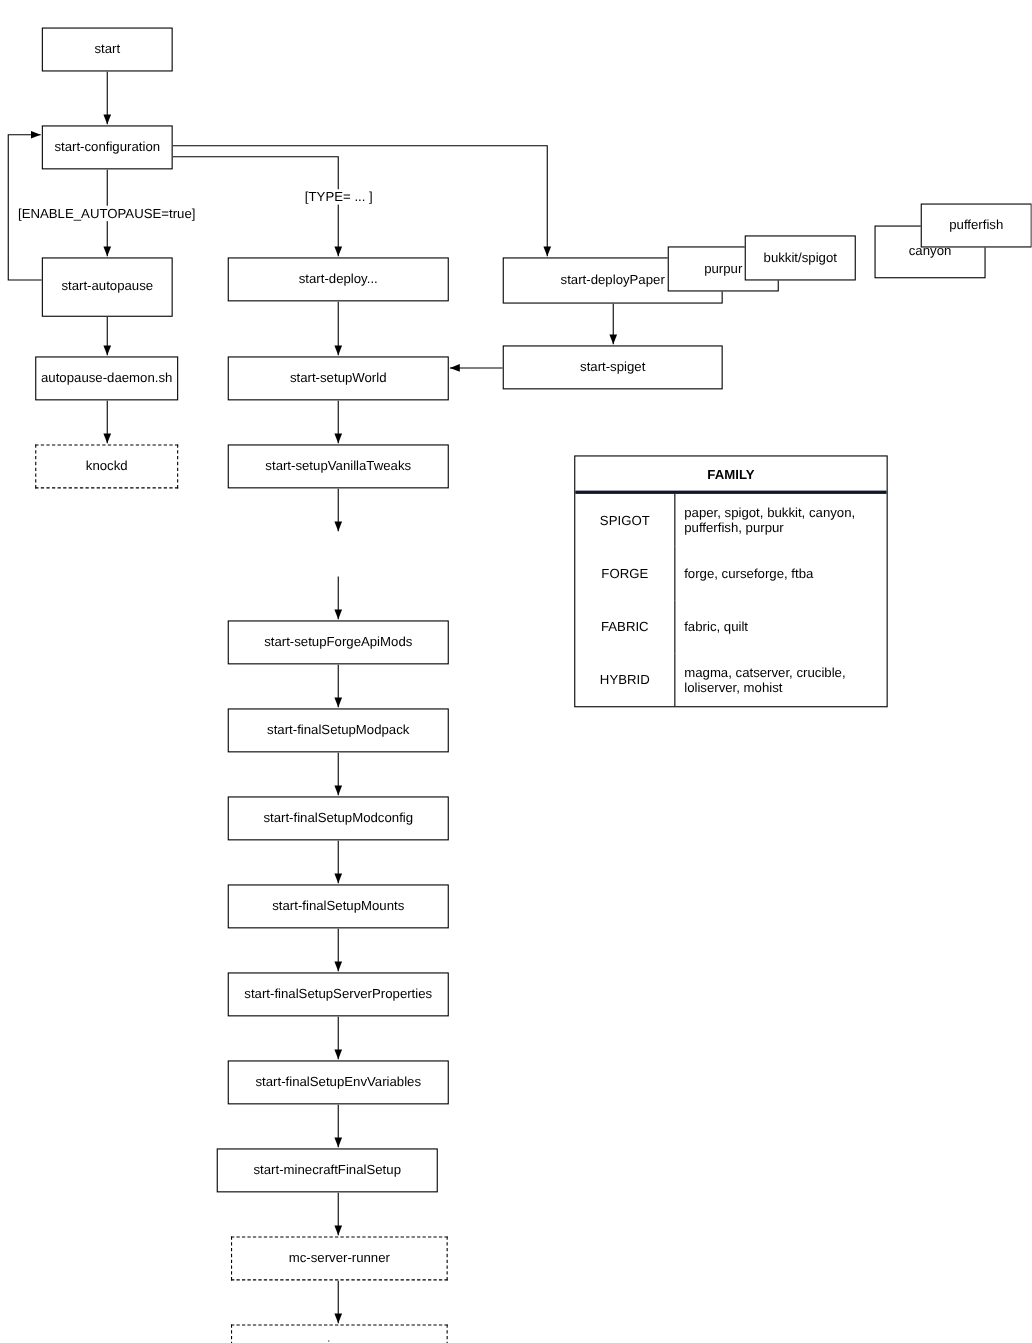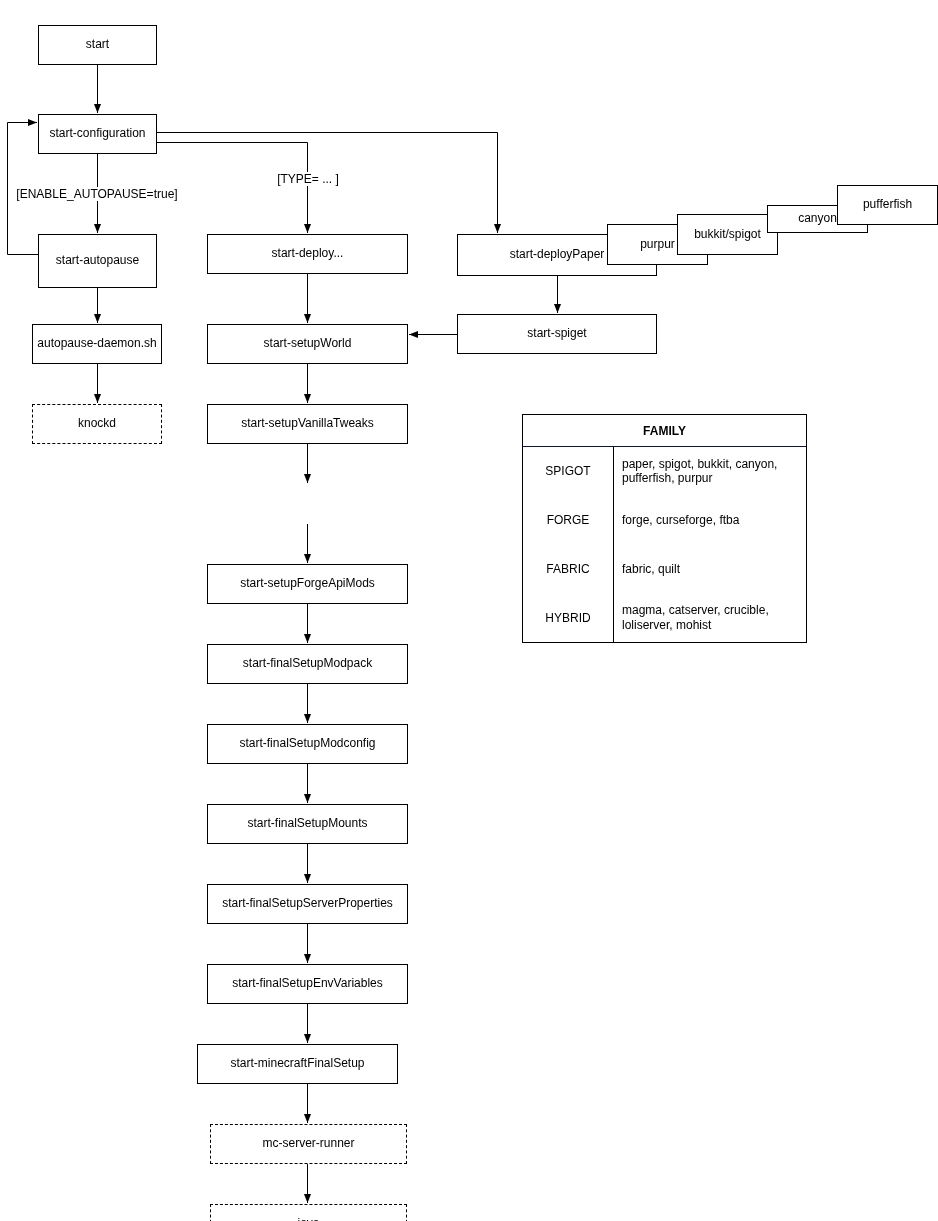--- a/index.html
+++ b/index.html
@@ -42,21 +42,21 @@
     width: 285px; height: 229px;
     box-sizing: border-box;
     border: 1px solid #000000;
     background: #ffffff;
     display: flex;
     flex-direction: column;
   }
   .family-table .hdr {
     height: 31px;
     flex: 0 0 31px;
-    border-bottom: 1px solid #0f172a;
+    border-bottom: 3px solid #0f172a;
     display: flex;
     align-items: center;
     justify-content: center;
     font-weight: bold;
     font-size: 12px;
   }
   .family-table .tbody { flex: 1; display: flex; flex-direction: column; }
   .family-table .trow { flex: 1; display: flex; min-height: 0; }
   .family-table .fam {
     flex: 0 0 90px;
@@ -127,21 +127,21 @@
   <div class="node" style="left:207px;top:780px;width:201px;height:40px">start-finalSetupMounts</div>
   <div class="node" style="left:207px;top:860px;width:201px;height:40px">start-finalSetupServerProperties</div>
   <div class="node" style="left:207px;top:940px;width:201px;height:40px">start-finalSetupEnvVariables</div>
   <div class="node" style="left:197px;top:1020px;width:201px;height:40px">start-minecraftFinalSetup</div>
   <div class="node dashed" style="left:210px;top:1100px;width:197px;height:40px">mc-server-runner</div>
   <div class="node dashed" style="left:210px;top:1180px;width:197px;height:40px">java</div>
 
   <div class="node" style="left:457px;top:210px;width:200px;height:42px">start-deployPaper</div>
   <div class="node" style="left:607px;top:200px;width:101px;height:41px">purpur</div>
   <div class="node" style="left:677px;top:190px;width:101px;height:41px">bukkit/spigot</div>
-  <div class="node" style="left:767px;top:181px;width:101px;height:28px">canyon</div>
+  <div class="node" style="left:795px;top:181px;width:101px;height:48px">canyon</div>
   <div class="node" style="left:837px;top:161px;width:101px;height:40px">pufferfish</div>
   <div class="node" style="left:457px;top:290px;width:200px;height:40px">start-spiget</div>
 
   <div class="edge-label" style="left:97px;top:163px;">[ENABLE_AUTOPAUSE=true]</div>
   <div class="edge-label" style="left:308px;top:148px;">[TYPE= ... ]</div>
 
   <div class="family-table">
     <div class="hdr">FAMILY</div>
     <div class="tbody">
       <div class="trow">

